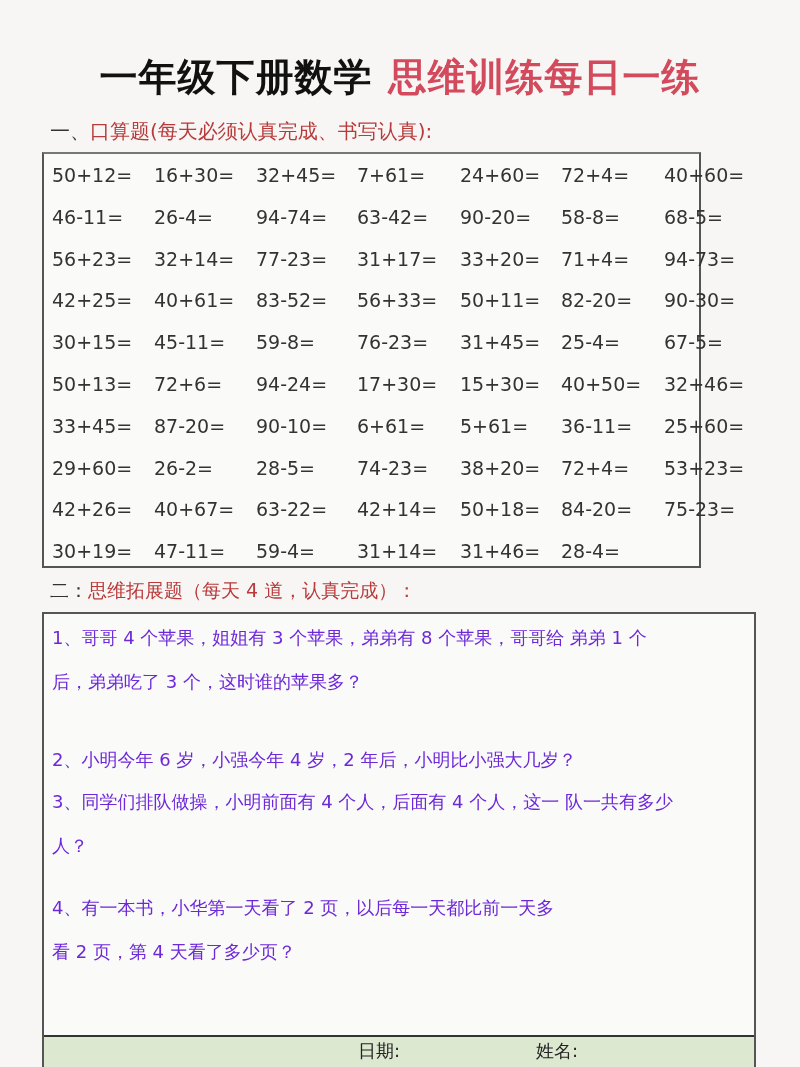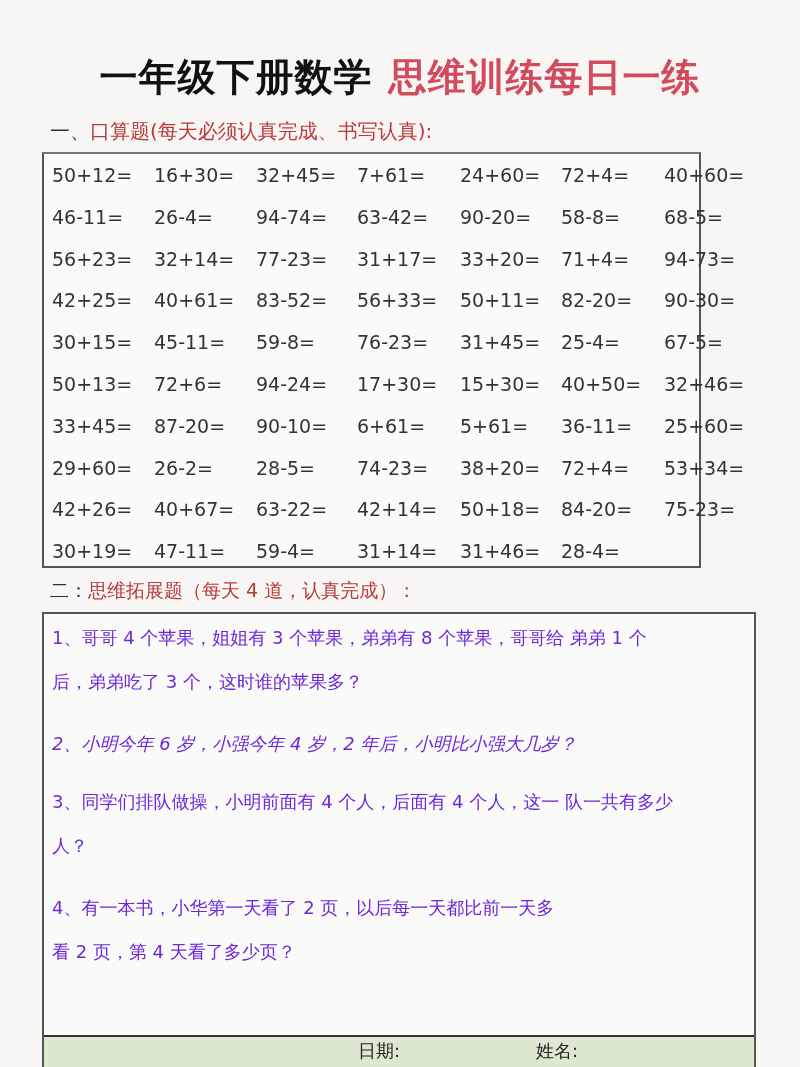--- a/index.html
+++ b/index.html
@@ -115,21 +115,21 @@
       <div class="cell">6+61=</div>
       <div class="cell">5+61=</div>
       <div class="cell">36-11=</div>
       <div class="cell">25+60=</div>
       <div class="cell">29+60=</div>
       <div class="cell">26-2=</div>
       <div class="cell">28-5=</div>
       <div class="cell">74-23=</div>
       <div class="cell">38+20=</div>
       <div class="cell">72+4=</div>
-      <div class="cell">53+34=</div>
+      <div class="cell">53+23=</div>
       <div class="cell">42+26=</div>
       <div class="cell">40+67=</div>
       <div class="cell">63-22=</div>
       <div class="cell">42+14=</div>
       <div class="cell">50+18=</div>
       <div class="cell">84-20=</div>
       <div class="cell">75-23=</div>
       <div class="cell">30+19=</div>
       <div class="cell">47-11=</div>
       <div class="cell">59-4=</div>
@@ -141,21 +141,21 @@
 
 <div class="sec2-label">
   <span class="sec-num">二：</span><span class="sec-red">思维拓展题（每天 4 道，认真完成）：</span>
 </div>
 
 <div class="box2">
   <div class="q" style="top:2px;">
     <div>1、哥哥 4 个苹果，姐姐有 3 个苹果，弟弟有 8 个苹果，哥哥给 弟弟 1 个</div>
     <div>后，弟弟吃了 3 个，这时谁的苹果多？</div>
   </div>
-  <div class="q" style="top:108px;font-style:italic;">
+  <div class="q" style="top:124px;">
     <div>2、小明今年 6 岁，小强今年 4 岁，2 年后，小明比小强大几岁？</div>
   </div>
   <div class="q" style="top:166px;">
     <div>3、同学们排队做操，小明前面有 4 个人，后面有 4 个人，这一 队一共有多少</div>
     <div>人？</div>
   </div>
   <div class="q" style="top:272px;">
     <div>4、有一本书，小华第一天看了 2 页，以后每一天都比前一天多</div>
     <div>看 2 页，第 4 天看了多少页？</div>
   </div>

